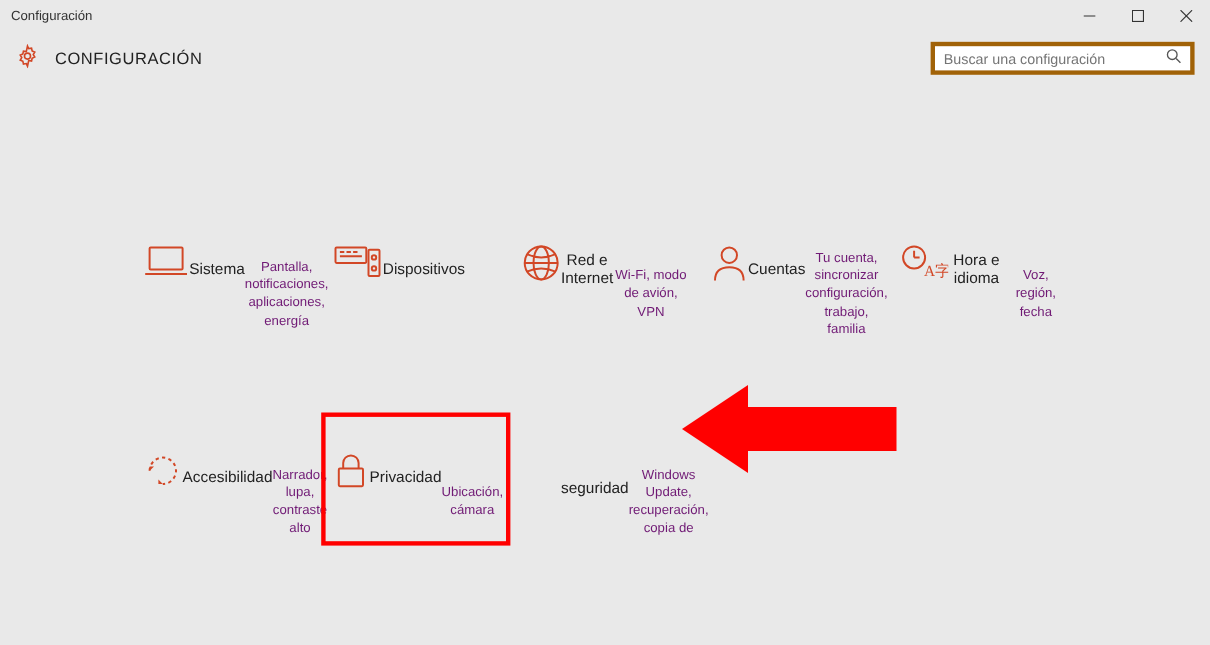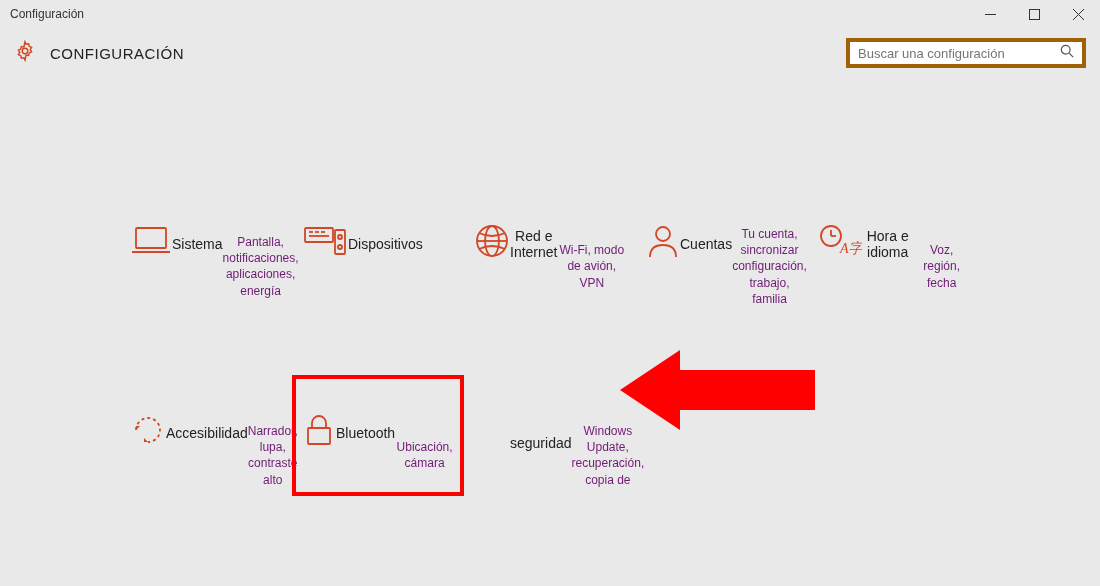--- a/index.html
+++ b/index.html
@@ -83,24 +83,23 @@
       flex-direction: row;
       align-items: center;
       text-align: center;
       padding: 8px 10px;
       cursor: pointer;
       position: relative;
     }
     .tile .icon {
       height: 40px;
       display: flex;
-      align-items: center;
+      align-items: flex-start;
       justify-content: center;
       margin-bottom: 10px;
-      font-style: italic;
     }
     .tile .t-title {
       font-size: 14px;
       color: #222;
       margin-bottom: 4px;
     }
     .tile .t-desc {
       font-size: 12px;
       color: #701a75;
       line-height: 1.35;
@@ -248,21 +247,21 @@
     </div>
 
     <div class="tile" style="position:relative;">
       <div class="highlight-box"></div>
       <span class="icon">
         <svg width="34" height="36" viewBox="0 0 34 36" fill="none" stroke="#d24726" stroke-width="1.8">
           <rect x="6" y="16" width="22" height="16" rx="1"></rect>
           <path d="M10 16 V11 a7 7 0 0 1 14 0 V16"></path>
         </svg>
       </span>
-      <div class="t-title">Bluetooth</div>
+      <div class="t-title">Privacidad</div>
       <div class="t-desc">Ubicación, cámara</div>
     </div>
 
     <div class="tile">
       <span class="icon" style="visibility:hidden;">
         <svg width="36" height="36"></svg>
       </span>
       <div class="t-title" style="visibility: visible; margin-top: 20px;">seguridad</div>
       <div class="t-desc">Windows Update, recuperación, copia de</div>
     </div>

